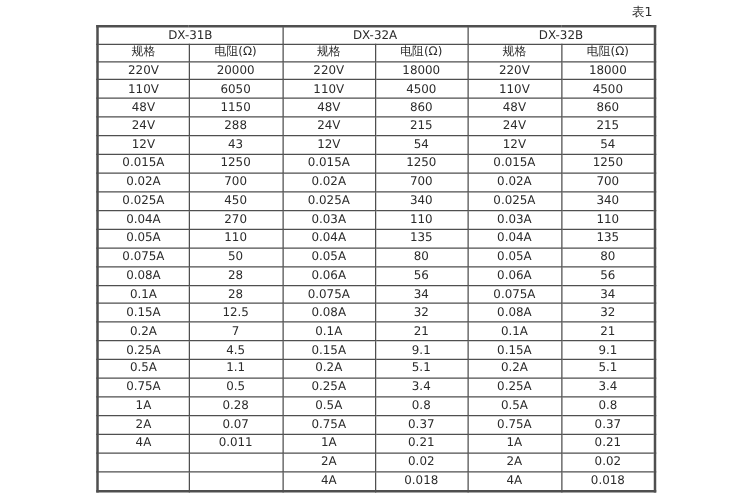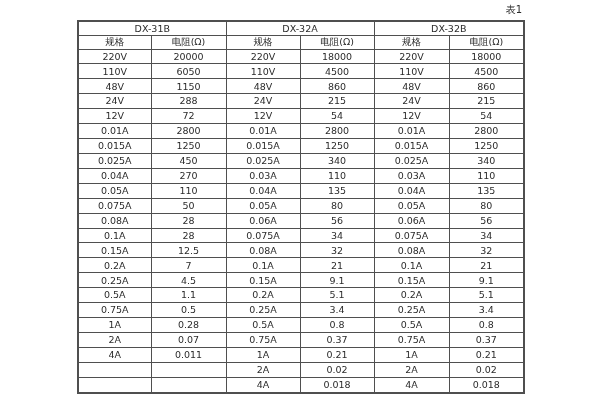--- a/index.html
+++ b/index.html
@@ -109,43 +109,43 @@
         <tr>
           <td>24V</td>
           <td>288</td>
           <td>24V</td>
           <td>215</td>
           <td>24V</td>
           <td>215</td>
         </tr>
         <tr>
           <td>12V</td>
-          <td>72</td>
+          <td>43</td>
           <td>12V</td>
           <td>54</td>
           <td>12V</td>
           <td>54</td>
-        </tr>
-        <tr>
-          <td>0.01A</td>
-          <td>2800</td>
-          <td>0.01A</td>
-          <td>2800</td>
-          <td>0.01A</td>
-          <td>2800</td>
         </tr>
         <tr>
           <td>0.015A</td>
           <td>1250</td>
           <td>0.015A</td>
           <td>1250</td>
           <td>0.015A</td>
           <td>1250</td>
         </tr>
         <tr>
+          <td>0.02A</td>
+          <td>700</td>
+          <td>0.02A</td>
+          <td>700</td>
+          <td>0.02A</td>
+          <td>700</td>
+        </tr>
+        <tr>
           <td>0.025A</td>
           <td>450</td>
           <td>0.025A</td>
           <td>340</td>
           <td>0.025A</td>
           <td>340</td>
         </tr>
         <tr>
           <td>0.04A</td>
           <td>270</td>

